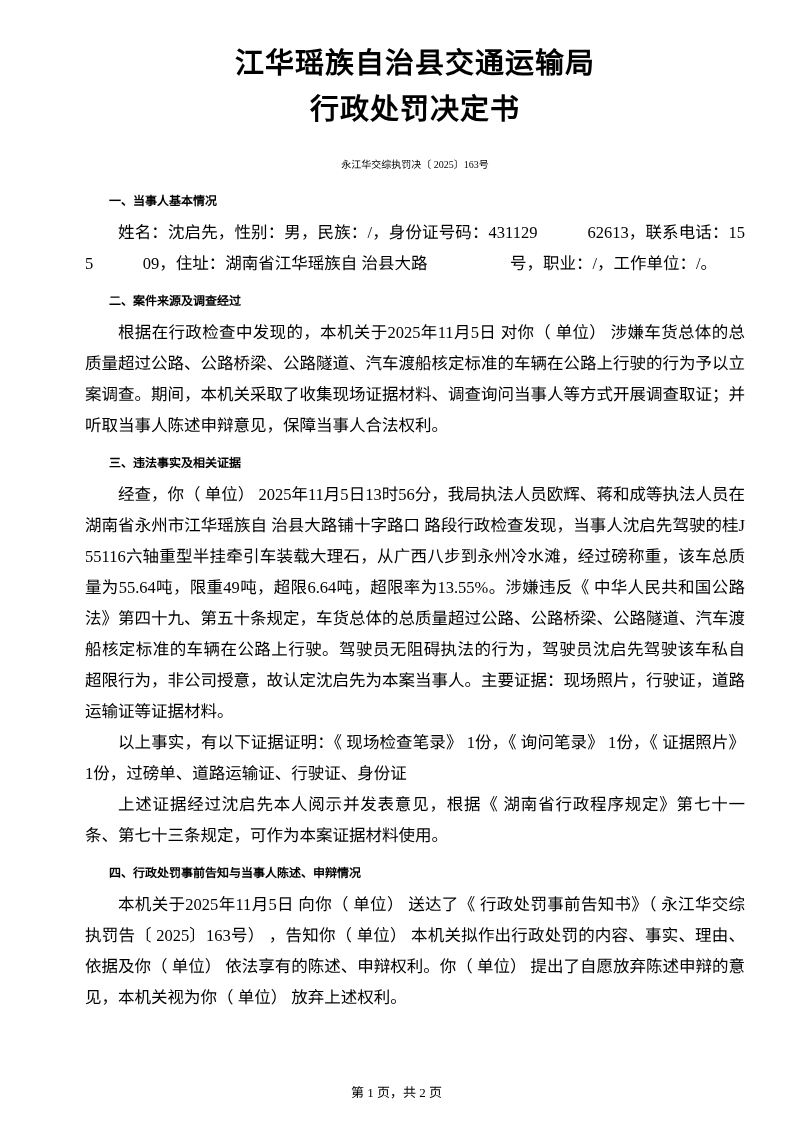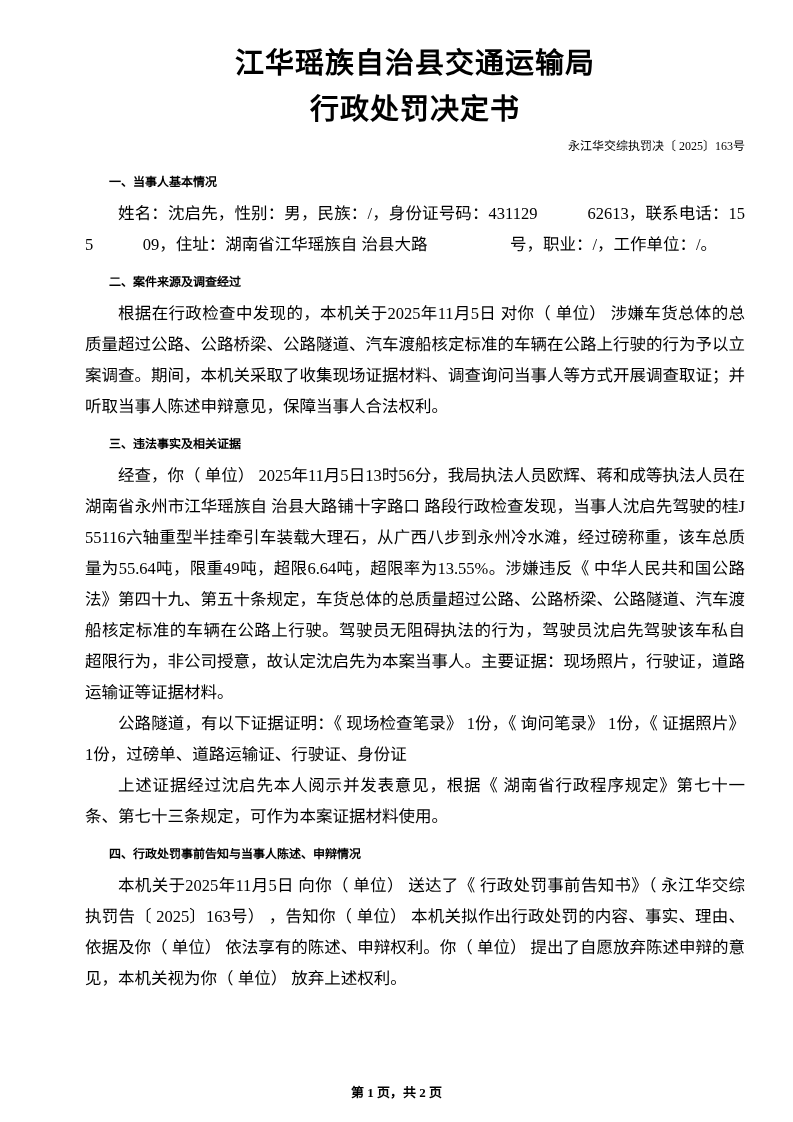--- a/index.html
+++ b/index.html
@@ -21,24 +21,24 @@
   }
   .title {
     margin: 0;
     text-align: center;
     font-size: 29px;
     font-weight: bold;
     line-height: 46px;
     letter-spacing: 1px;
   }
   .doc-number {
-    text-align: right;
-    font-size: 12px;
+    text-align: center;
+    font-size: 10px;
     line-height: 22px;
-    margin-top: 3px;
+    margin-top: 22px;
     margin-bottom: 10px;
   }
   .heading {
     font-size: 12px;
     font-weight: bold;
     line-height: 31px;
     text-indent: 2em;
     margin-top: 7px;
   }
   .para {
@@ -53,21 +53,20 @@
     text-underline-offset: 4px;
   }
   .footer {
     position: absolute;
     left: 0;
     right: 0;
     bottom: 20px;
     text-align: center;
     font-size: 13px;
     line-height: 18px;
-    font-weight: bold;
   }
 </style>
 </head>
 <body>
 
 <div class="page">
 
   <h1 class="title">江华瑶族自治县交通运输局</h1>
   <h1 class="title">行政处罚决定书</h1>
 
@@ -79,21 +78,21 @@
   </div>
 
   <div class="section">
     <div class="heading">二、案件来源及调查经过</div>
     <p class="para"><span>根据</span><span class="u">在行政检查中</span><span>发现的，本机关于</span><span class="u">2025年11月5日</span><span> 对你（ 单位） 涉嫌车货总体的总质量超过公路、公路桥梁、公路隧道、汽车渡船核定标准的车辆在公路上行驶的行为予以立案调查。期间，本机关</span><span class="u">采取了收集现场证据材料、调查询问当事人等方式开展调查取证；并听取当事人陈述申辩意见，保障当事人合法权利。</span></p>
   </div>
 
   <div class="section">
     <div class="heading">三、违法事实及相关证据</div>
     <p class="para"><span>经查，你（ 单位） </span><span class="u">2025年11月5日13时56分，我局执法人员欧辉、蒋和成等执法人员在湖南省永州市江华瑶族自 治县大路铺十字路口 路段行政检查发现，当事人沈启先驾驶的桂J55116六轴重型半挂牵引车装载大理石，从广西八步到永州冷水滩，经过磅称重，该车总质量为55.64吨，限重49吨，超限6.64吨，超限率为13.55%。涉嫌违反《 中华人民共和国公路法》第四十九、第五十条规定，车货总体的总质量超过公路、公路桥梁、公路隧道、汽车渡船核定标准的车辆在公路上行驶。驾驶员无阻碍执法的行为，驾驶员沈启先驾驶该车私自 超限行为，非公司授意，故认定沈启先为本案当事人。主要证据：现场照片，行驶证，道路运输证等证据材料。</span></p>
-    <p class="para"><span>公路隧道，有以下证据证明：</span><span class="u">《 现场检查笔录》</span><span> 1份，</span><span class="u">《 询问笔录》</span><span> 1份，</span><span class="u">《 证据照片》</span><span> 1份，</span><span class="u">过磅单、道路运输证、行驶证、身份证</span></p>
+    <p class="para"><span>以上事实，有以下证据证明：</span><span class="u">《 现场检查笔录》</span><span> 1份，</span><span class="u">《 询问笔录》</span><span> 1份，</span><span class="u">《 证据照片》</span><span> 1份，</span><span class="u">过磅单、道路运输证、行驶证、身份证</span></p>
     <p class="para"><span>上述证据经过</span><span class="u">沈启先本人阅示并发表意见</span><span>，根据</span><span class="u">《 湖南省行政程序规定》第七十一条、第七十三条规定，可作为本案证据材料使用。</span></p>
   </div>
 
   <div class="section">
     <div class="heading">四、行政处罚事前告知与当事人陈述、申辩情况</div>
     <p class="para"><span>本机关于</span><span class="u">2025年11月5日</span><span> 向你（ 单位） 送达了《 行政处罚事前告知书》（ </span><span class="u">永江华交综执罚告〔 2025〕163号</span><span>） ，告知你（ 单位） 本机关拟作出行政处罚的内容、事实、理由、依据及你（ 单位） 依法享有的陈述、申辩权利。你（ 单位） </span><span class="u">提出了自愿放弃陈述申辩的意见，本机关视为你（ 单位） 放弃上述权利。</span></p>
   </div>
 
   <div class="footer">第 1 页，共 2 页</div>
 

